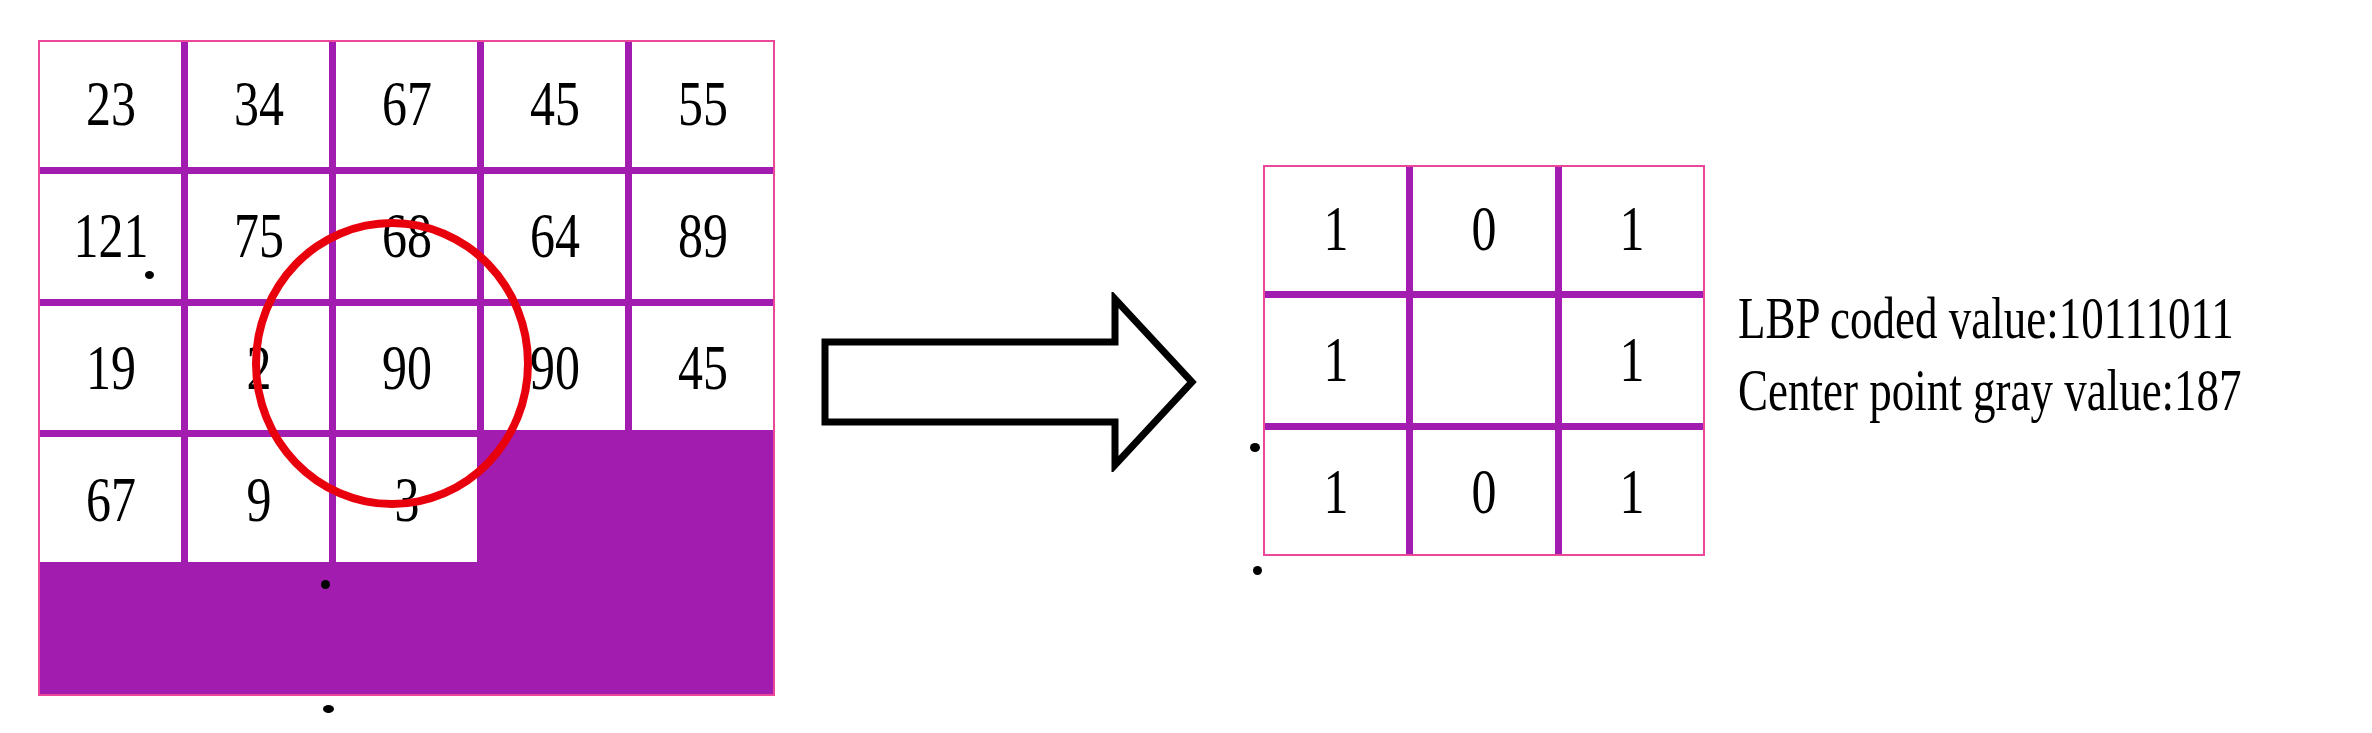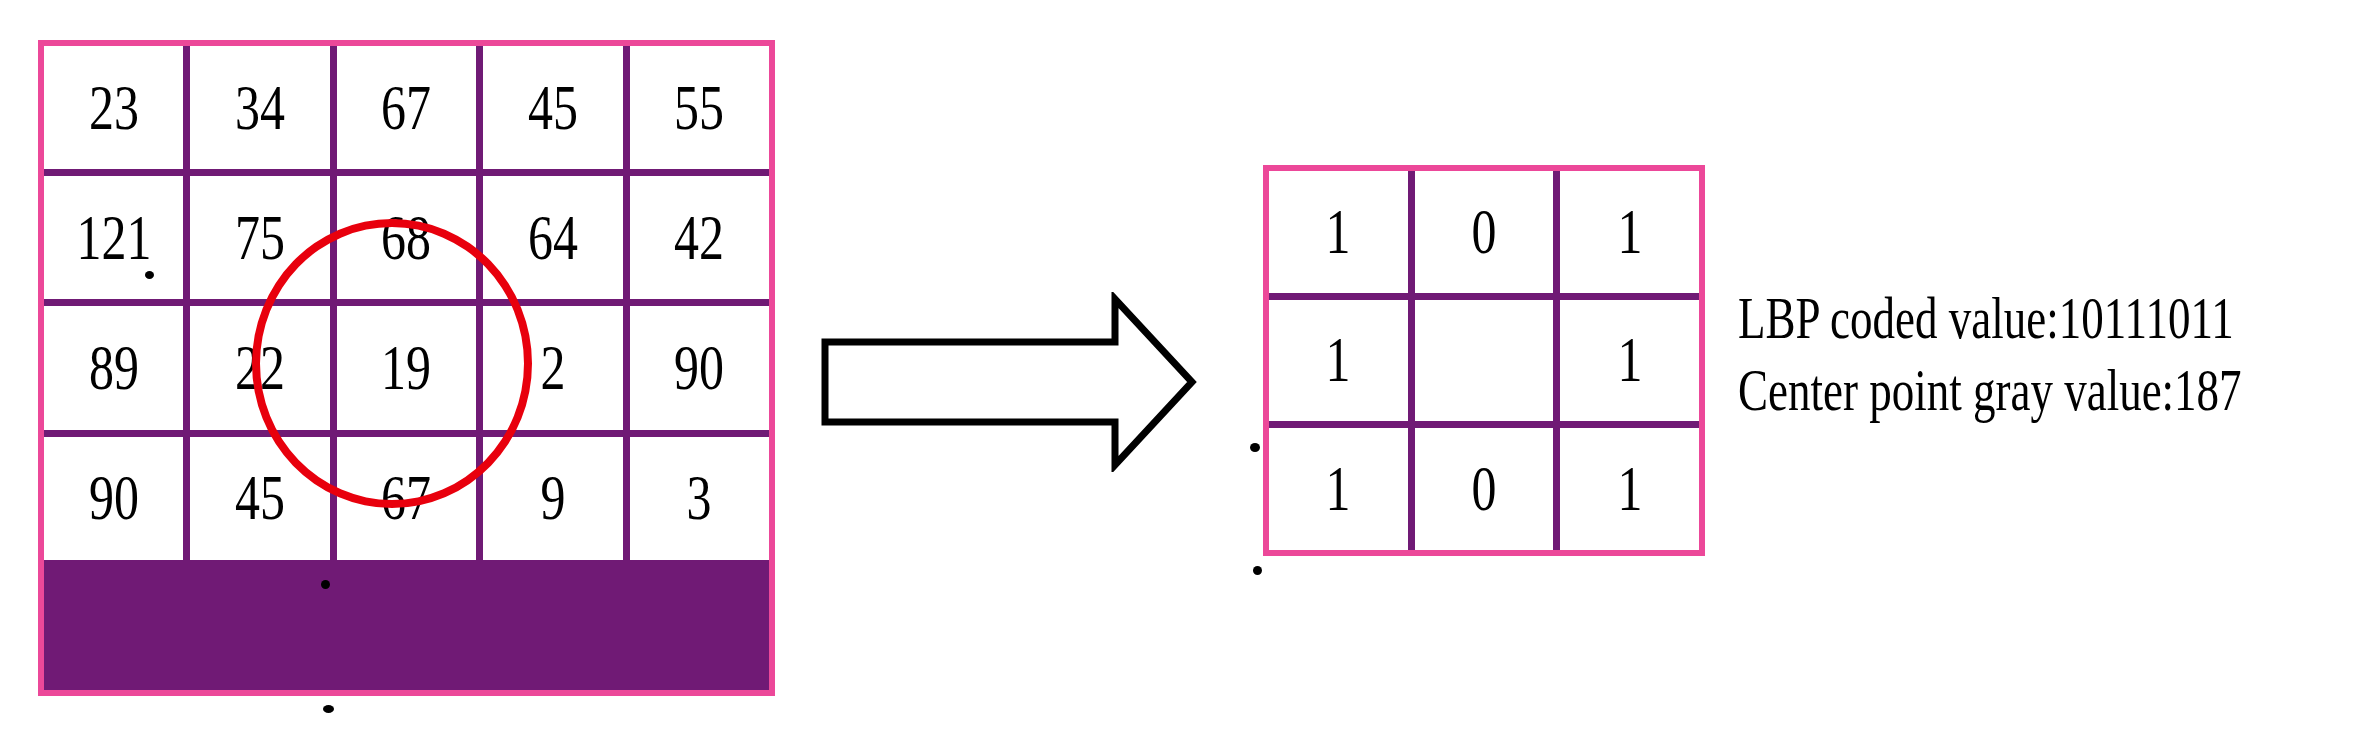--- a/index.html
+++ b/index.html
@@ -14,22 +14,22 @@
     background: #ffffff;
     overflow: hidden;
     font-family: "Liberation Serif", serif;
     color: #000000;
   }
 
   
   .grid {
     position: absolute;
     box-sizing: border-box;
-    border: 6px solid #ec4899;
-    background: #701a75; 
+    border: 2px solid #ec4899;
+    background: #a21caf; 
     display: grid;
     gap: 7px;
   }
   .grid-left {
     left: 38px;
     top: 40px;
     width: 737px;
     height: 656px;
     grid-template-columns: repeat(5, 1fr);
     grid-template-rows: repeat(5, 1fr);
@@ -131,27 +131,21 @@
     <div class="cell">
         <span class="num">75</span>
       </div>
     <div class="cell">
         <span class="num">68</span>
       </div>
     <div class="cell">
         <span class="num">64</span>
       </div>
     <div class="cell">
-        <span class="num">42</span>
-      </div>
-    <div class="cell">
         <span class="num">89</span>
-      </div>
-    <div class="cell">
-        <span class="num">22</span>
       </div>
     <div class="cell">
         <span class="num">19</span>
       </div>
     <div class="cell">
         <span class="num">2</span>
       </div>
     <div class="cell">
         <span class="num">90</span>
       </div>

